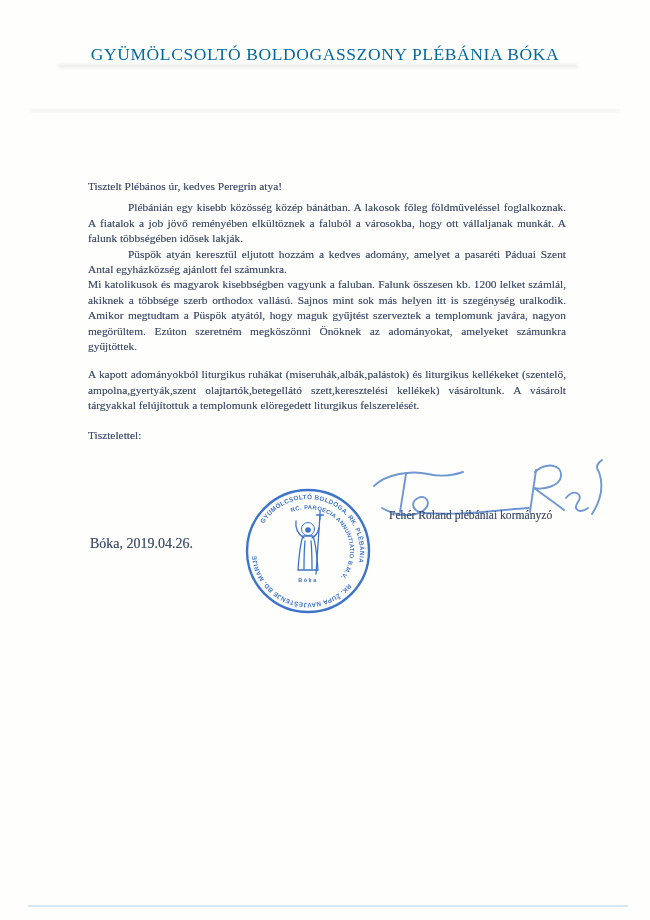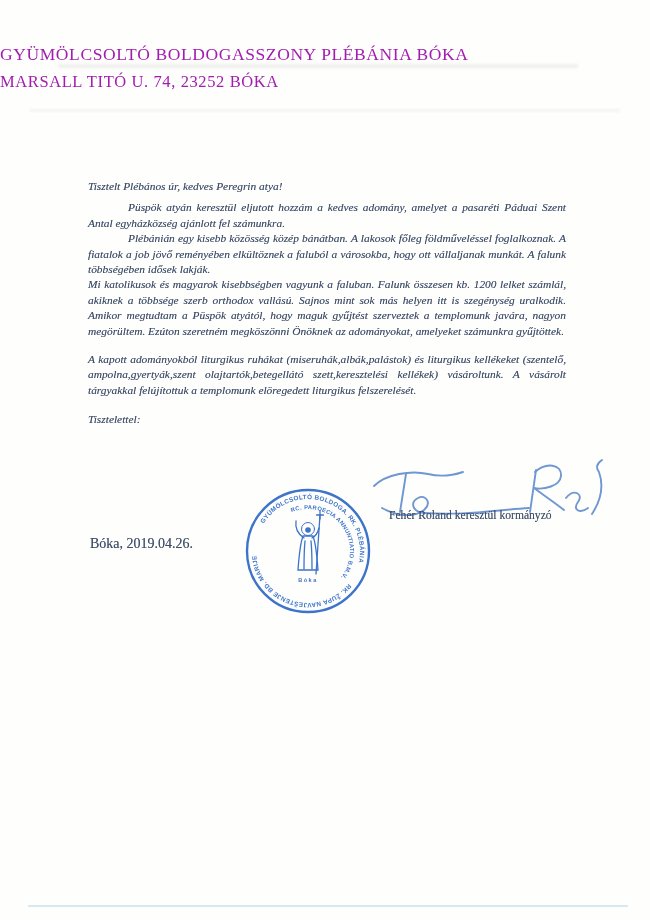--- a/index.html
+++ b/index.html
@@ -9,29 +9,29 @@
     font-family:"Liberation Serif", serif;
     color:#3d4c68;
   }
   
   .streak{position:absolute; background:rgba(190,192,186,0.22); filter:blur(1px);}
   .streak.s1{left:58px; top:64px; width:520px; height:4px;}
   .streak.s2{left:30px; top:109px; width:590px; height:3px; background:rgba(195,197,190,0.16);}
   .bottom-scan-line{position:absolute; left:28px; top:905px; width:600px; height:2px;
     background:#cfe4f0; opacity:.85;}
   
-  .letterhead{position:absolute; left:0; top:44px; width:650px; 
-    color:#a21caf;}
+  .letterhead{position:absolute; left:0; top:44px; width:650px; text-align:center;
+    color:#0369a1;}
   .letterhead .line1{font-size:17.5px; letter-spacing:0.6px;}
   .letterhead .line2{font-size:16.5px; letter-spacing:0.6px; margin-top:7px;}
   
   .letter-body{position:absolute; left:88px; top:179px; width:478px;
     font-size:11.4px; line-height:15.4px;
     text-shadow:0 0 0.4px rgba(61,76,104,0.55);}
-  .letter-body p{margin:0; text-align:justify;font-style:italic;}
+  .letter-body p{margin:0; text-align:justify;}
   .letter-body p.indent{text-indent:40px;}
   .salutation{margin-bottom:6px !important; text-align:left !important;}
   .gap-top{margin-top:13px !important;}
   .closing{margin-top:14px !important; text-align:right;}
   .place-date{position:absolute; left:90px; top:536px; font-size:14px;
     text-shadow:0 0 0.4px rgba(61,76,104,0.55);}
   
   .signature-svg{position:absolute; left:366px; top:450px;}
   .signer-name{position:absolute; left:389px; top:509px; font-size:11.6px;
     color:#3d4c68; text-shadow:0 0 0.4px rgba(61,76,104,0.5);}
@@ -43,44 +43,43 @@
 </head>
 <body>
 
 <div class="page">
 
   <div class="streak s1"></div>
   <div class="streak s2"></div>
 
   <div class="letterhead">
     <div class="line1">GYÜMÖLCSOLTÓ BOLDOGASSZONY PLÉBÁNIA BÓKA</div>
-    <div class="line2">MARSALL TITÓ U. 74, 23252 BÓKA</div>
   </div>
 
   <div class="letter-body">
     <p class="salutation">Tisztelt Plébános úr, kedves Peregrin atya!</p>
+    <p class="indent">Plébánián egy kisebb közösség közép bánátban. A lakosok főleg földműveléssel foglalkoznak. A fiatalok a job jövő reményében elkültöznek a faluból a városokba, hogy ott vállaljanak munkát. A falunk többségében idősek lakják.</p>
     <p class="indent">Püspök atyán keresztül eljutott hozzám a kedves adomány, amelyet a pasaréti Páduai Szent Antal egyházközség ajánlott fel számunkra.</p>
-    <p class="indent">Plébánián egy kisebb közösség közép bánátban. A lakosok főleg földműveléssel foglalkoznak. A fiatalok a job jövő reményében elkültöznek a faluból a városokba, hogy ott vállaljanak munkát. A falunk többségében idősek lakják.</p>
     <p>Mi katolikusok és magyarok kisebbségben vagyunk a faluban. Falunk összesen kb. 1200 lelket számlál, akiknek a többsége szerb orthodox vallású. Sajnos mint sok más helyen itt is szegénység uralkodik. Amikor megtudtam a Püspök atyától, hogy maguk gyűjtést szerveztek a templomunk javára, nagyon megörültem. Ezúton szeretném megköszönni Önöknek az adományokat, amelyeket számunkra gyűjtöttek.</p>
     <p class="gap-top">A kapott adományokból liturgikus ruhákat (miseruhák,albák,palástok) és liturgikus kellékeket (szentelő, ampolna,gyertyák,szent olajtartók,betegellátó szett,keresztelési kellékek) vásároltunk. A vásárolt tárgyakkal felújítottuk a templomunk elöregedett liturgikus felszerelését.</p>
     <p class="closing">Tisztelettel:</p>
   </div>
 
   <svg class="signature-svg" width="250" height="80" viewBox="0 0 250 80">
     <g fill="none" stroke="#6f97d2" stroke-width="1.9" stroke-linecap="round">
       <path d="M8,36 C20,24 45,20 62,24 C74,27 88,25 97,22"></path>
       <path d="M40,24 C38,36 36,50 34,62"></path>
       <path d="M16,58 C30,66 48,68 58,60 C66,53 60,44 52,48 C44,52 46,62 58,63 C95,66 130,60 163,58"></path>
       <path d="M170,20 C168,34 166,48 164,62"></path>
       <path d="M169,22 C180,12 196,14 195,26 C194,36 178,40 168,38 C176,44 188,52 198,60"></path>
       <path d="M200,48 C208,38 218,44 212,52 C206,60 214,64 222,58"></path>
       <path d="M236,10 C230,14 230,18 233,22 C238,36 235,50 226,64"></path>
     </g>
   </svg>
-  <div class="signer-name">Fehér Roland keresztül kormányzó</div>
+  <div class="signer-name">Fehér Roland plébániai kormányzó</div>
 
   <div class="place-date">Bóka, 2019.04.26.</div>
 
   <svg class="stamp-svg" width="130" height="130" viewBox="0 0 130 130">
     <circle cx="65" cy="65" r="61" fill="none" stroke="#2f6ac6" stroke-width="2.4"></circle>
     <defs>
       <path id="ring1" d="M65,13 a52,52 0 1 1 -0.02,0"></path>
       <path id="ring2" d="M65,23 a42,42 0 1 1 -0.02,0"></path>
     </defs>
     <g transform="rotate(-62 65 65)" font-size="6.3" letter-spacing="0.3">

